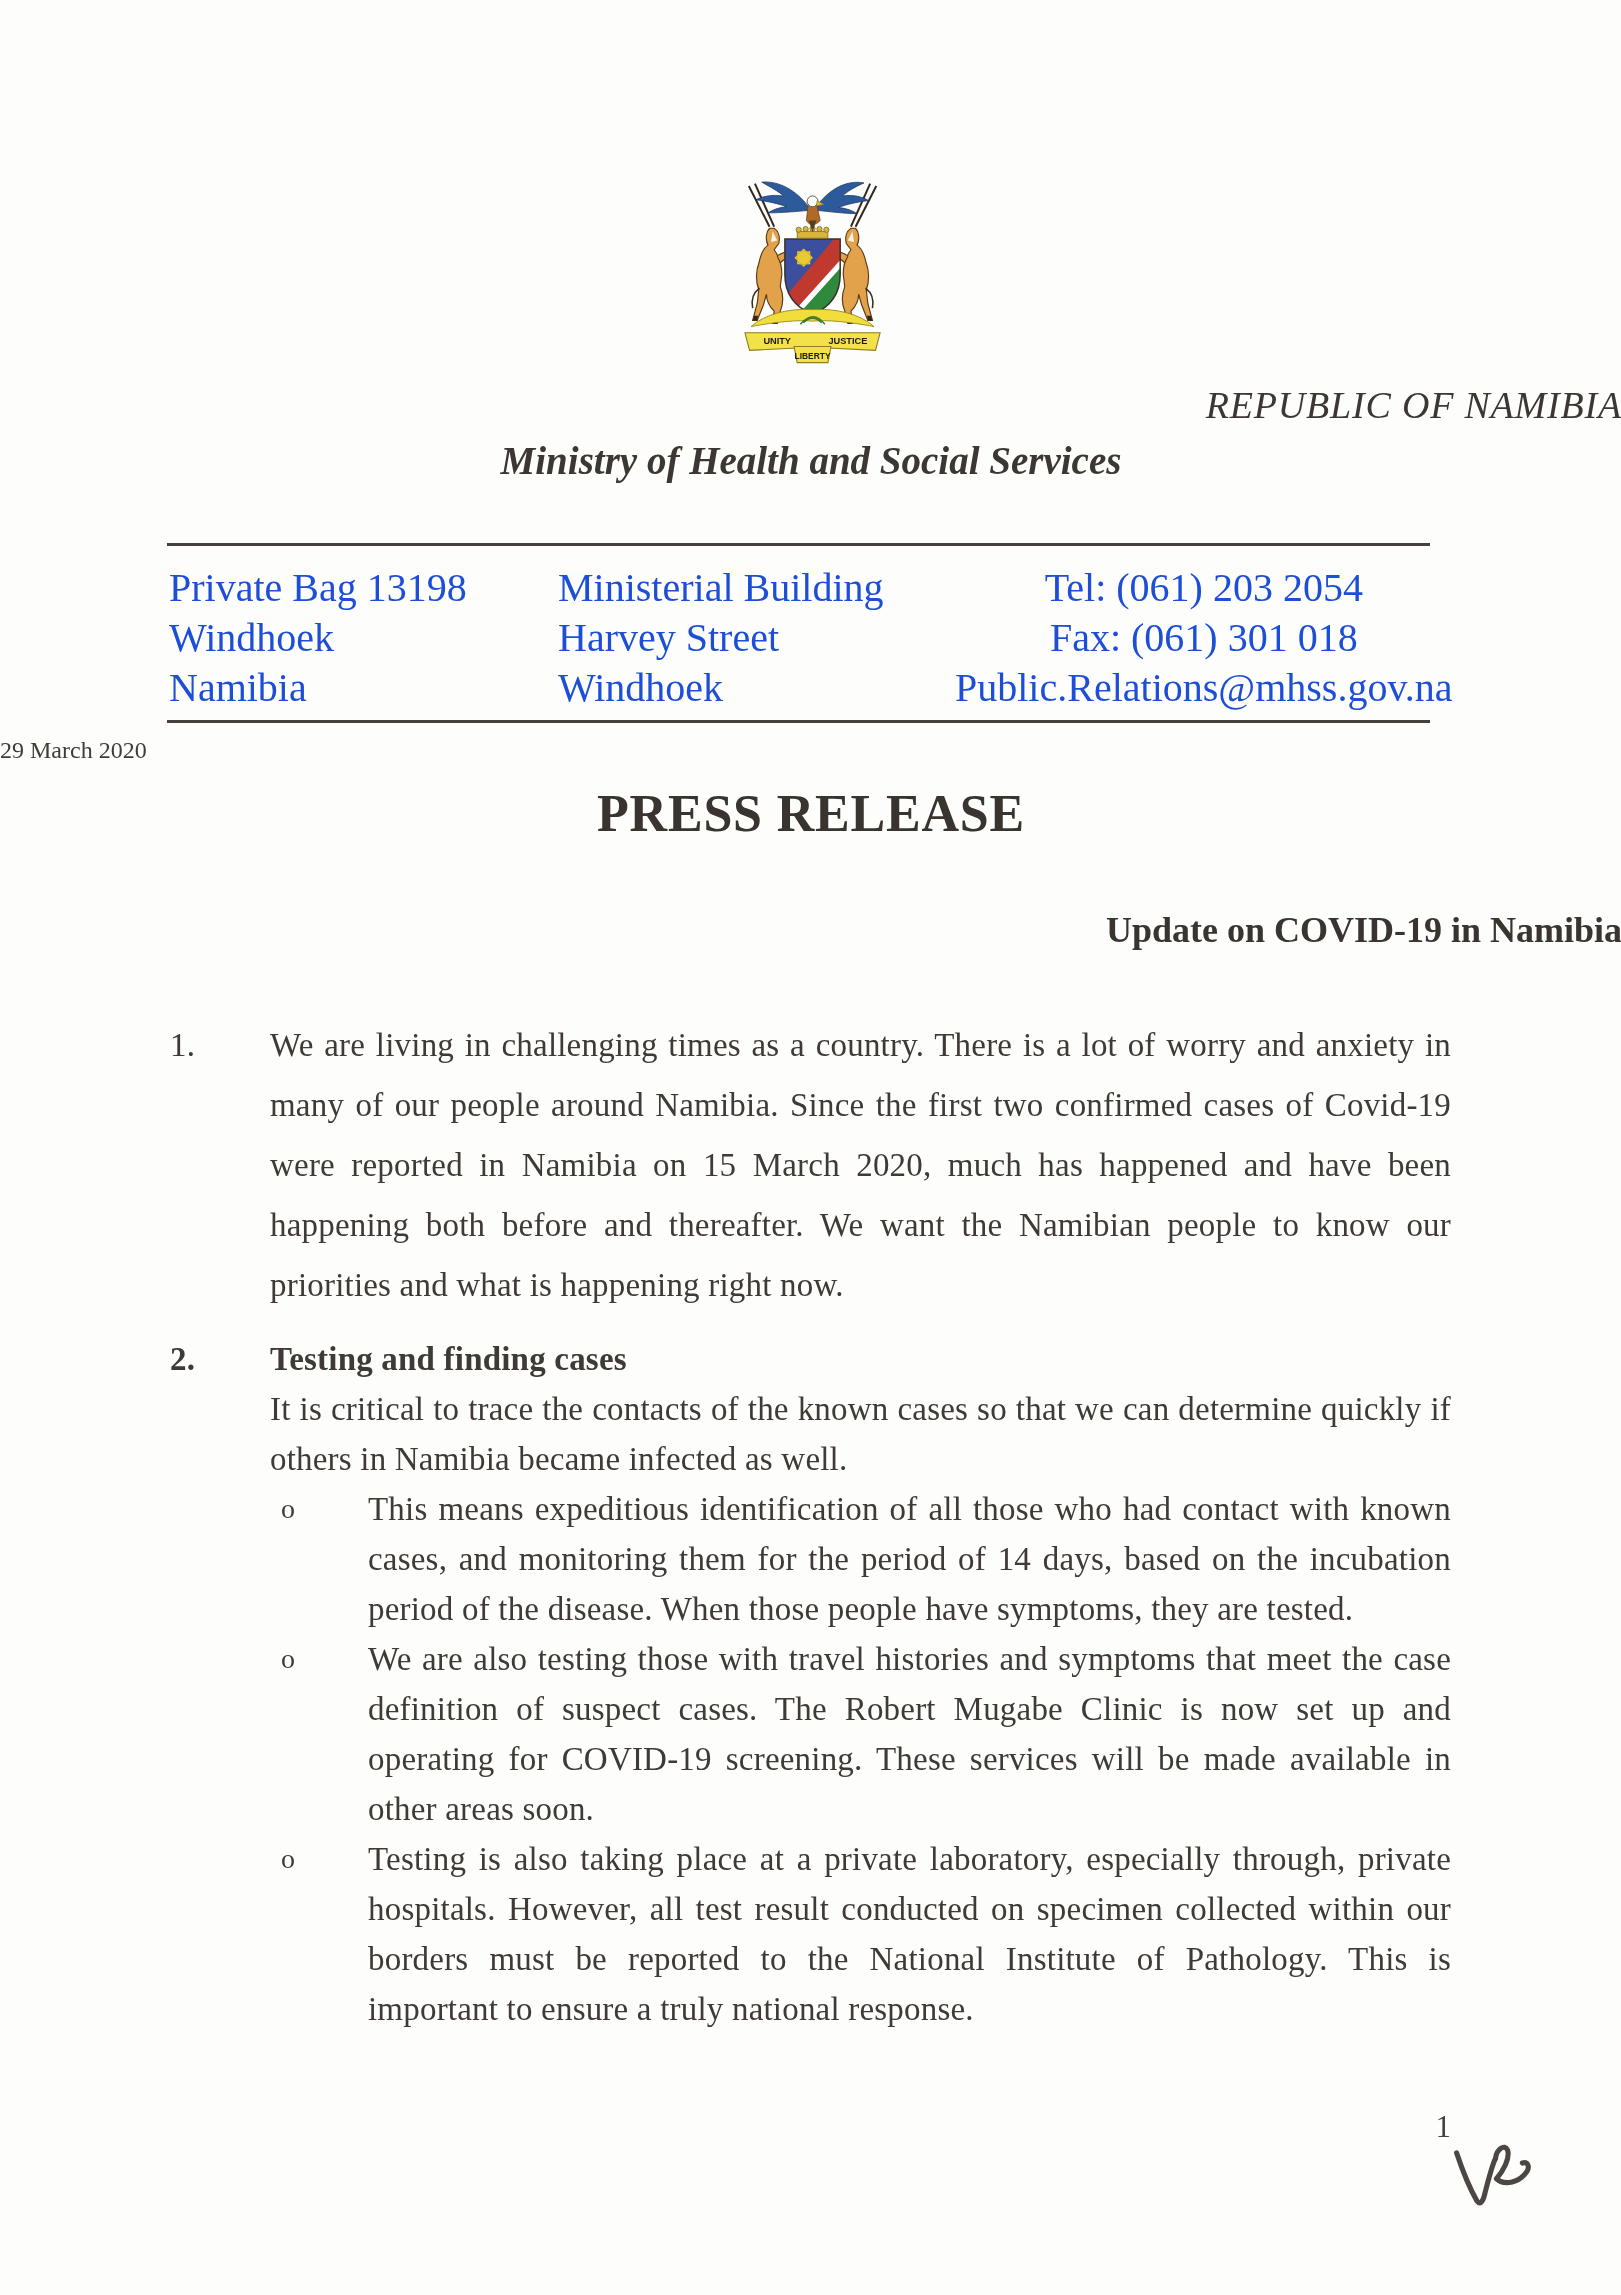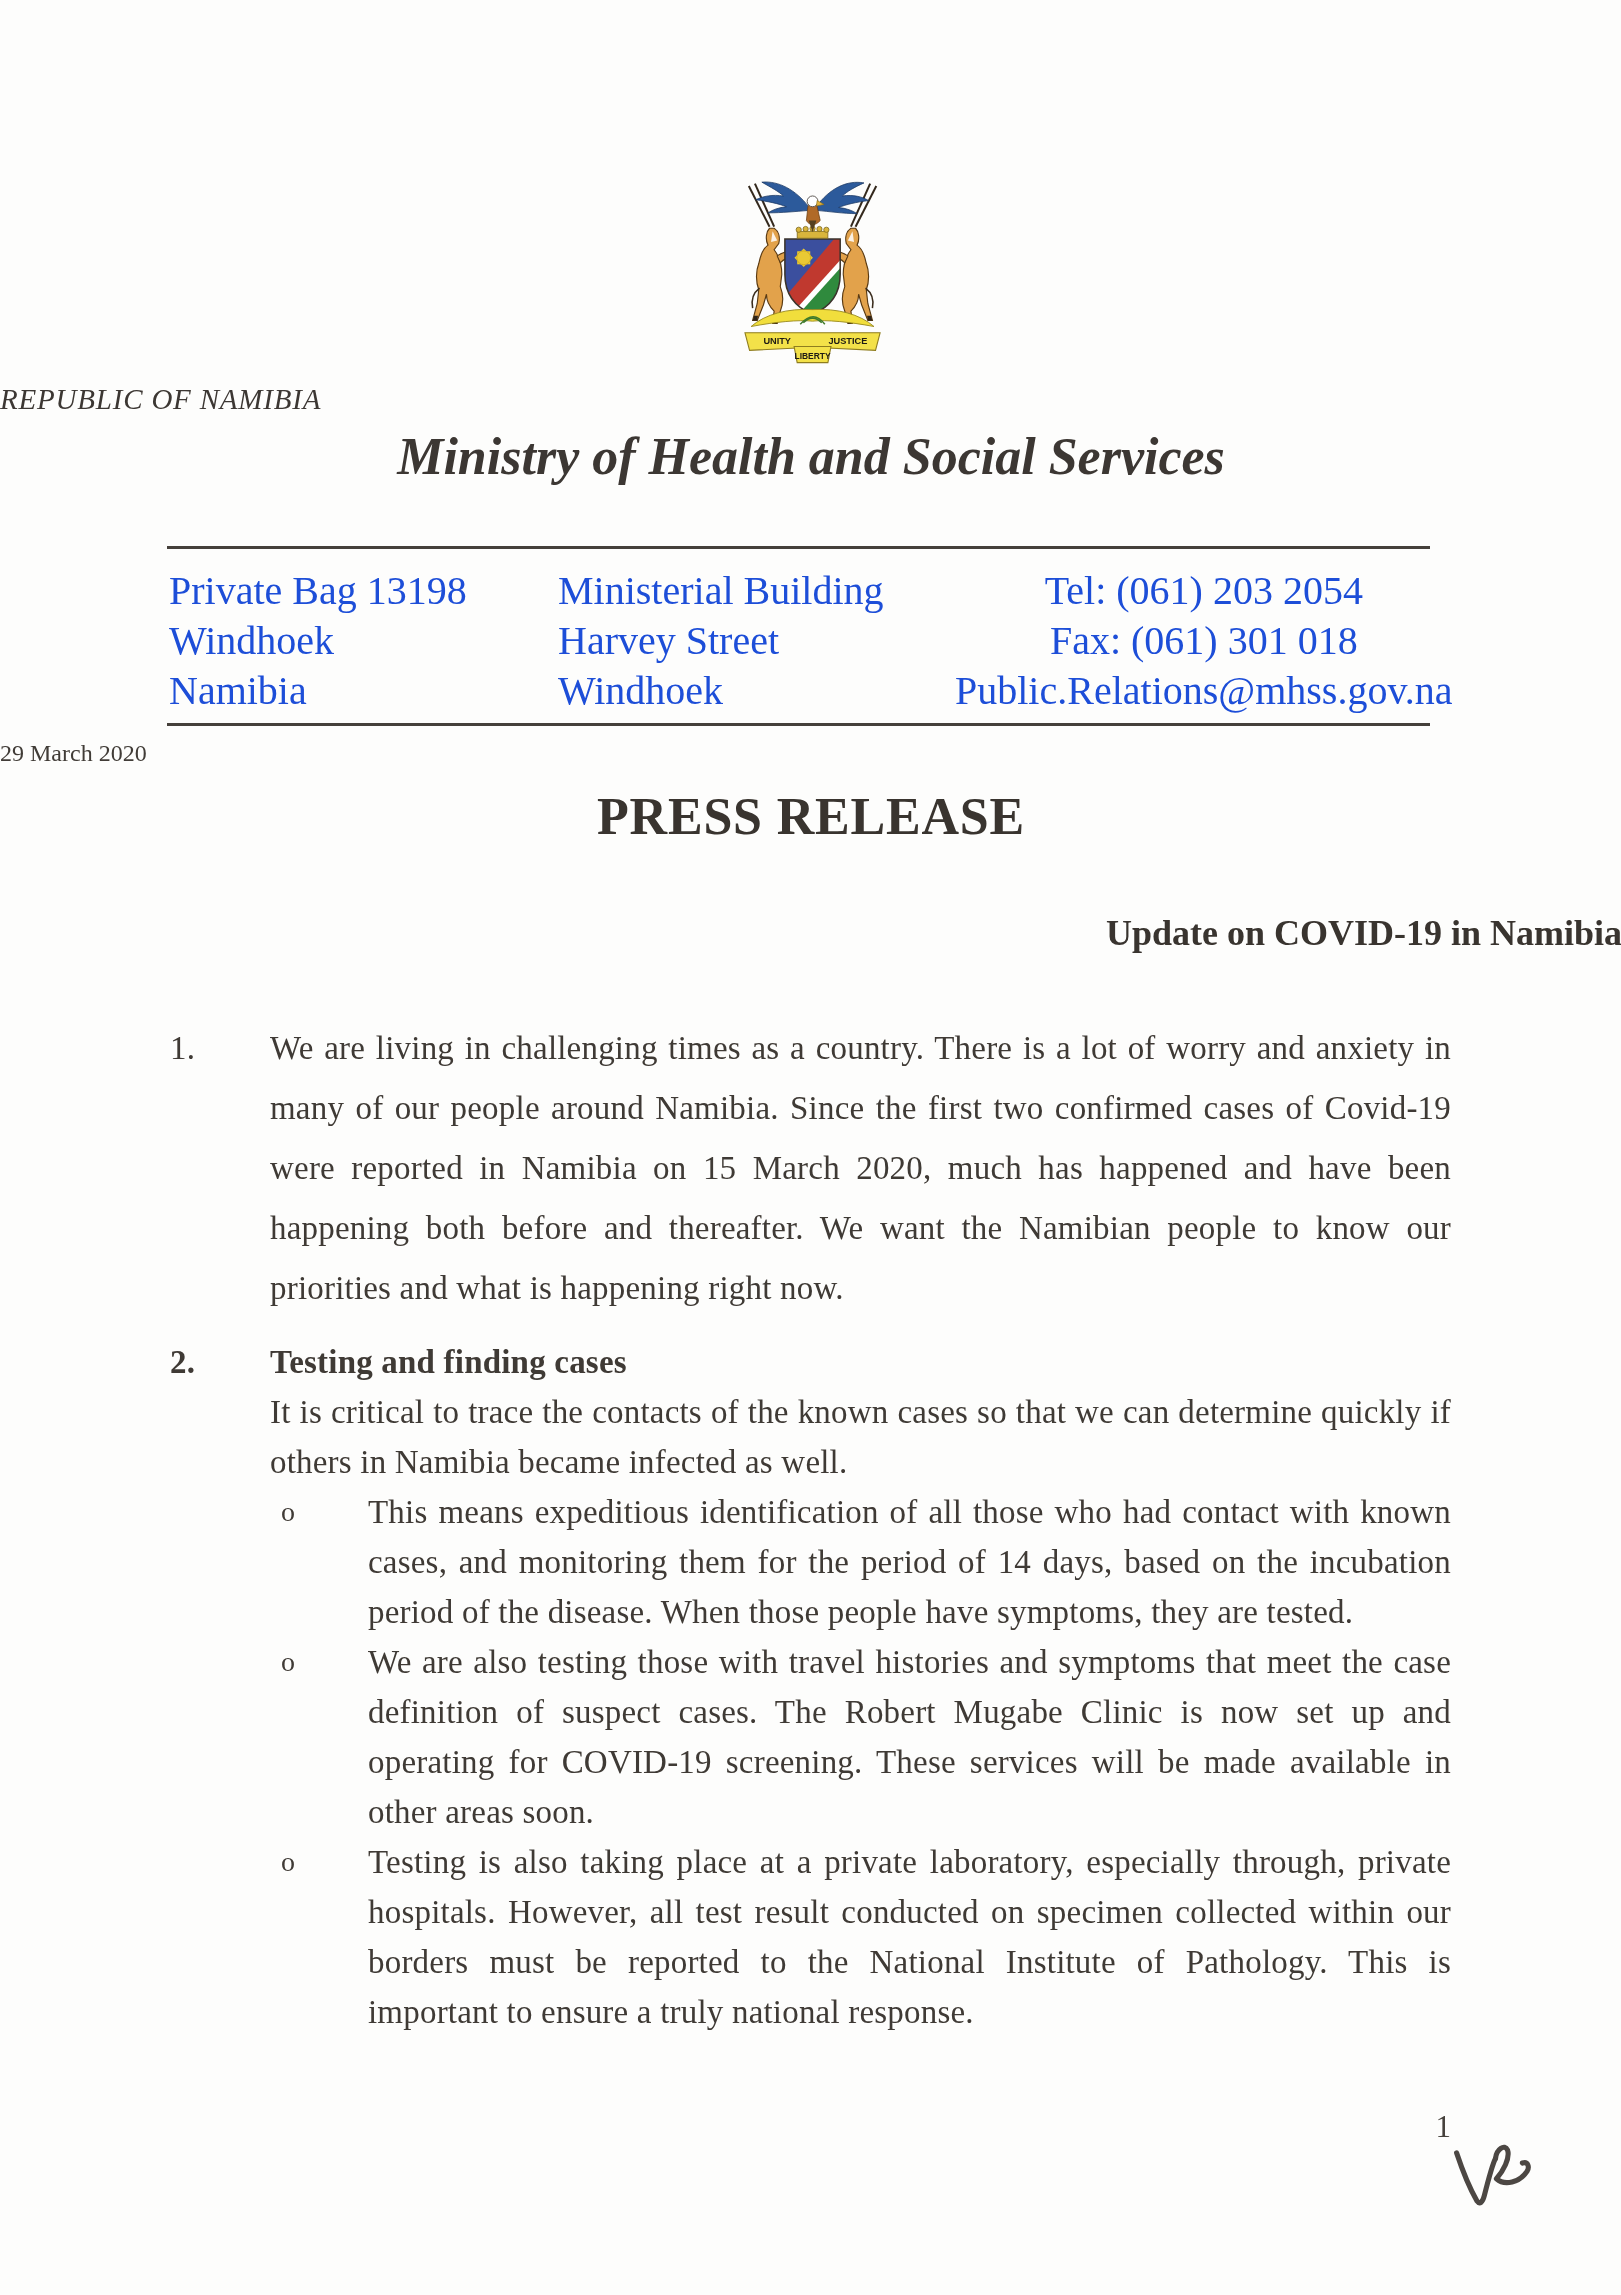--- a/index.html
+++ b/index.html
@@ -7,25 +7,25 @@
     position:relative;
     width:1622px;height:2295px;
     background:#fdfdfc;
     color:#3f3a35;
     font-family:"Liberation Serif", serif;
     overflow:hidden;
   }
   
   .crest{width:154px;margin:176px auto 0;}
   .org-republic{
-    text-align:left;font-style:italic;font-size:29px;
+    text-align:right;font-style:italic;font-size:38px;
     letter-spacing:0.8px;margin-top:11px;color:#3c3733;
   }
   .org-ministry{
-    text-align:center;font-style:italic;font-weight:bold;font-size:52px;
+    text-align:center;font-style:italic;font-weight:bold;font-size:39px;
     margin-top:11px;color:#3c3733;
   }
   .rule{height:0;border-top:3.1px solid #45403b;margin:60px 192px 0 167px;}
   .rule.rule2{margin-top:6.3px;}
   .contact{
     margin:17.3px 193px 0 169px;
     display:grid;grid-template-columns:389px 397px 1fr;
     font-size:40px;line-height:50px;color:#1d4ed8;
   }
   .contact .col3{text-align:center;}

